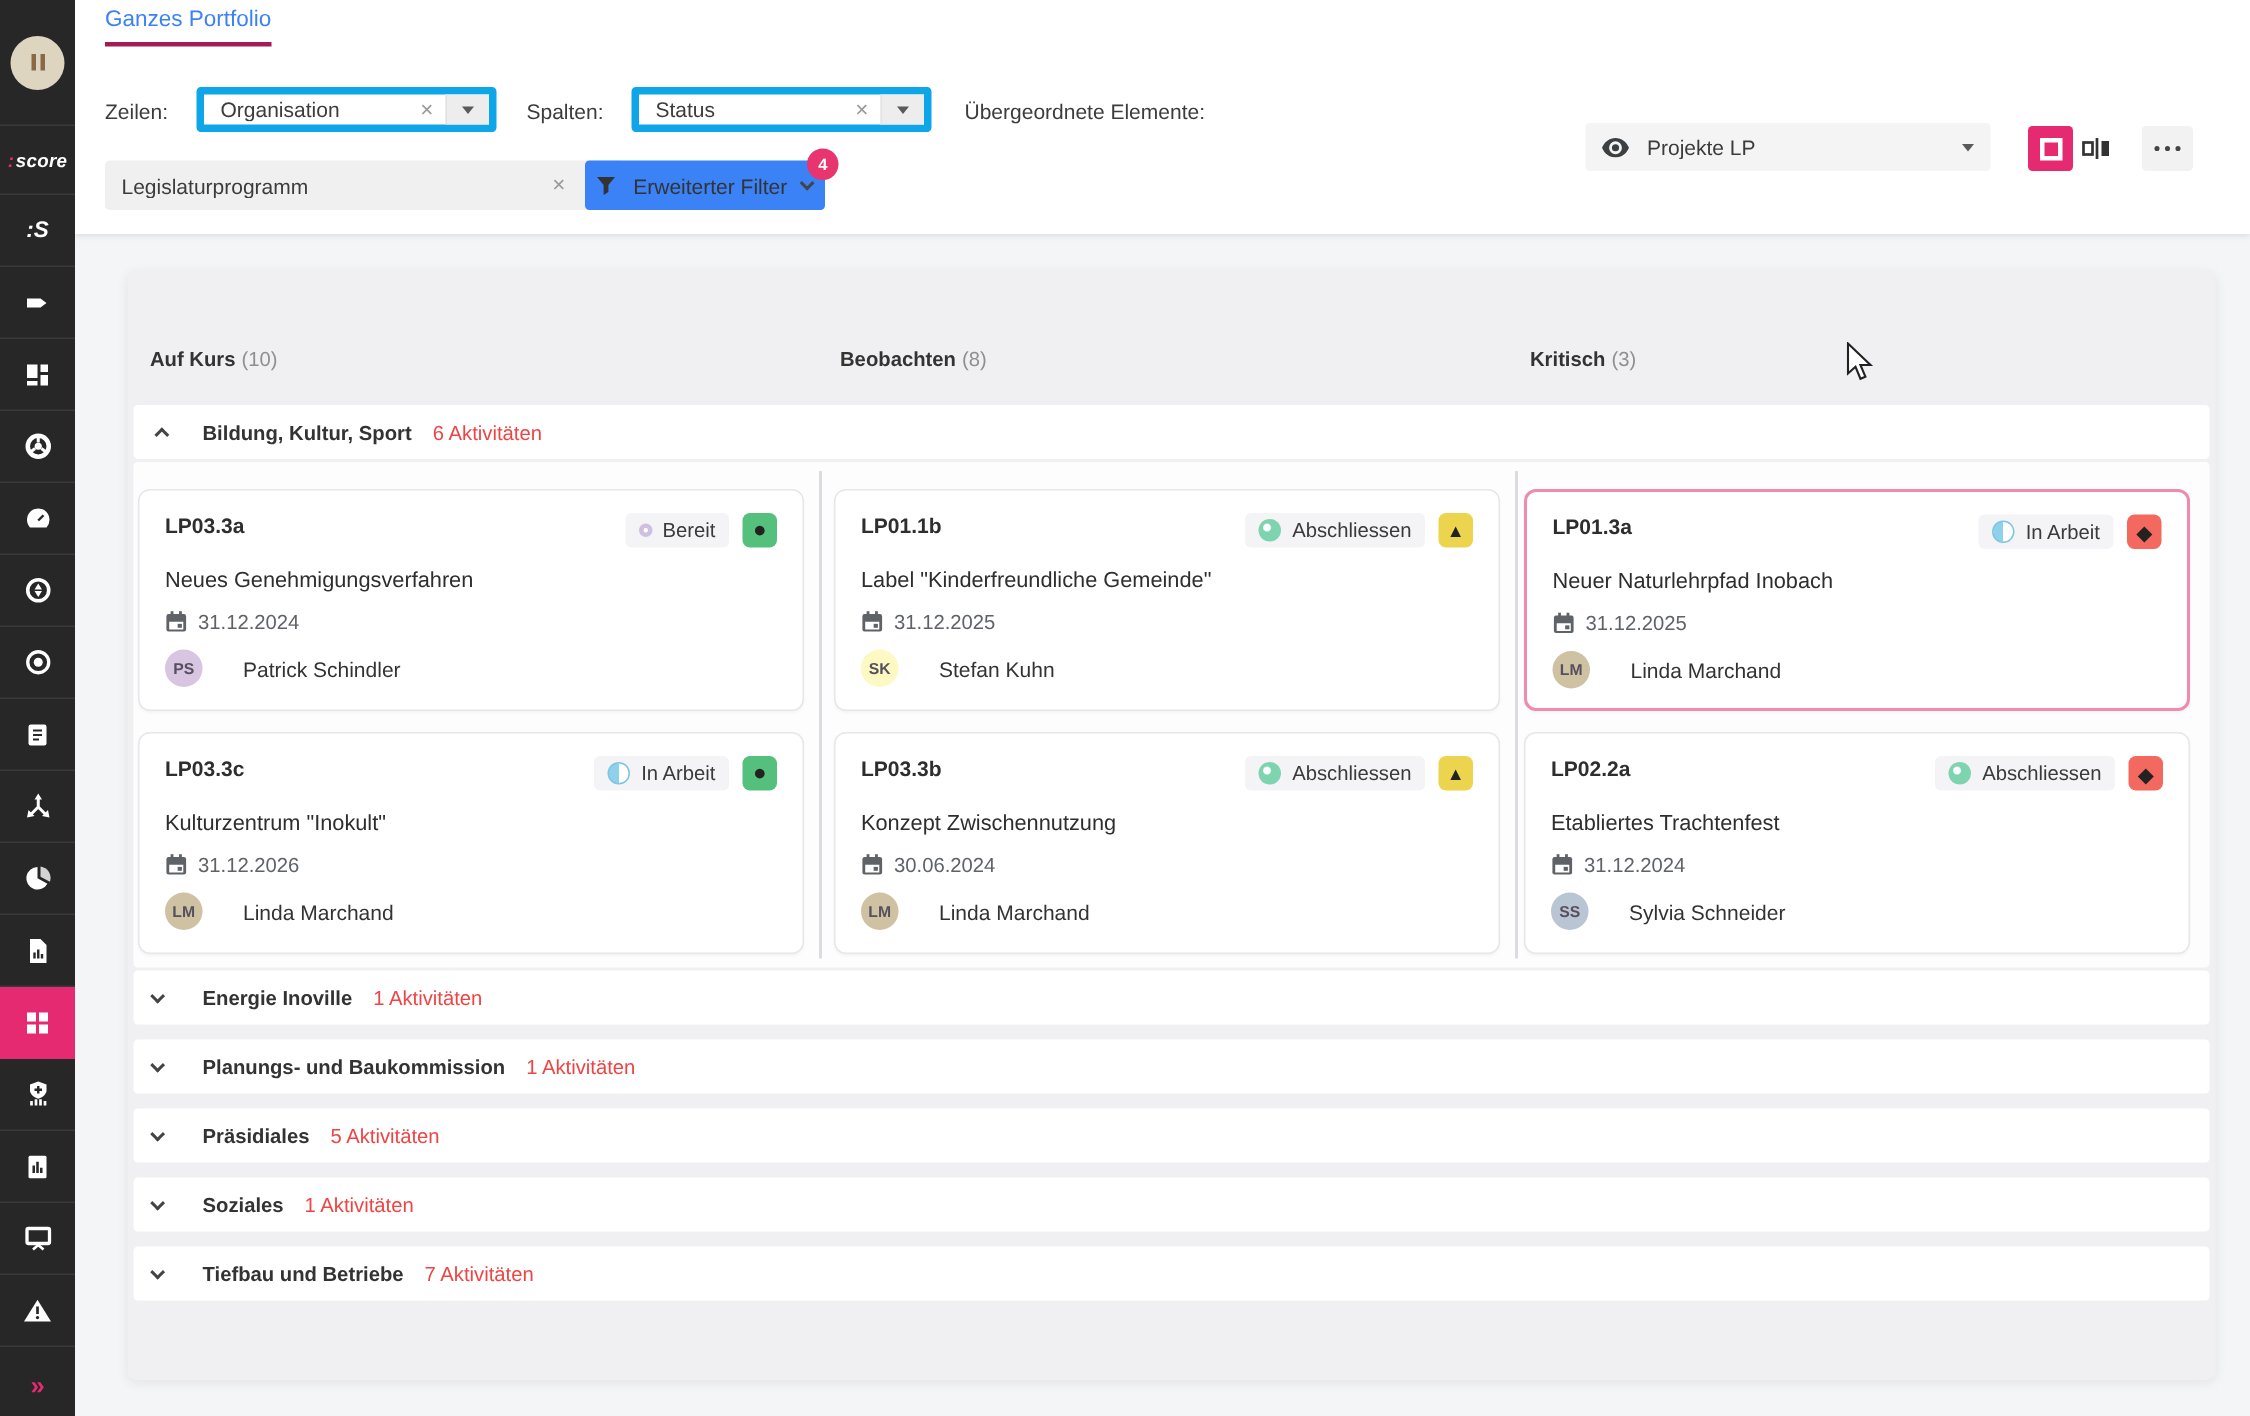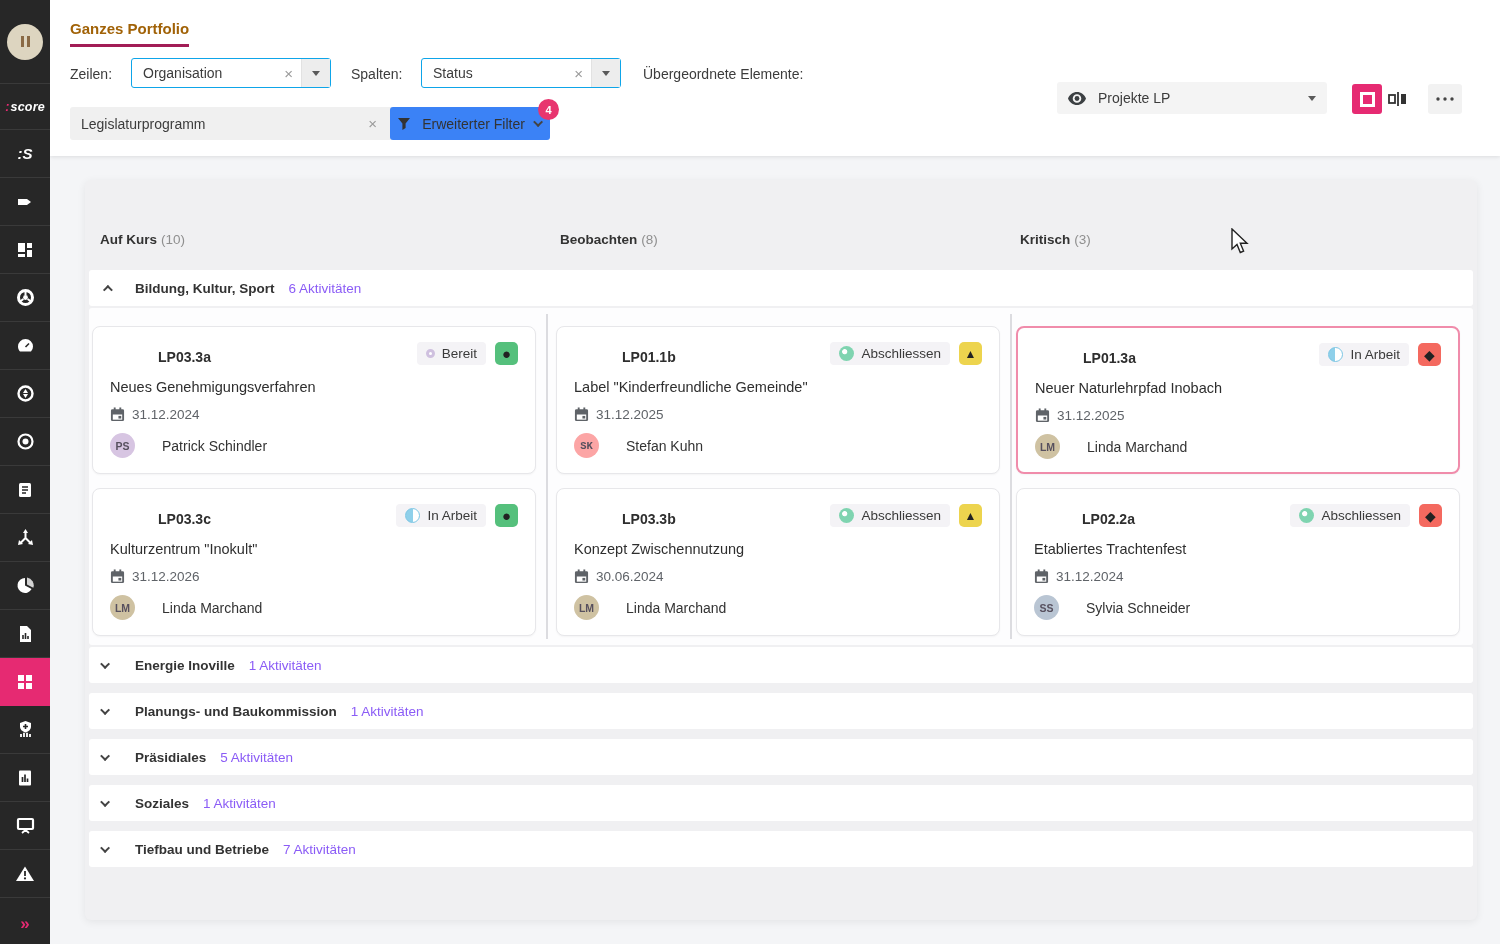--- a/index.html
+++ b/index.html
@@ -17,24 +17,24 @@
   .sb-pause i { display:block; width:3px; height:11px; background:#8a6a45; }
   .sb-score { font-size:12.5px; font-style:italic; font-weight:bold; color:#fff; letter-spacing:.2px; }
   .sb-score .dot { color:#e62a72; margin-right:1px; }
   .sb-s { color:#fff; font-weight:bold; font-size:15px; font-style:italic; }
   .sb-cell svg { display:block; }
   .sb-bottom { margin-top:auto; border-bottom:none; height:40px; }
   .sb-collapse { color:#e62a72; font-size:17px; font-weight:bold; cursor:pointer; }
 
   
   .header { position:absolute; left:50px; top:0; width:1450px; height:156px; background:#ffffff; box-shadow:0 1px 4px rgba(0,0,0,.10); z-index:10; }
-  .tab { position:absolute; left:20px; top:20px; font-size:15px; font-weight:bold; color:#a16207; padding-bottom:7px; border-bottom:3px solid #a21d56; cursor:pointer; }
+  .tab { position:absolute; left:20px; top:4px; font-size:15px; font-weight:normal; color:#3b82f6; padding-bottom:7px; border-bottom:3px solid #a21d56; cursor:pointer; }
   .hlabel { position:absolute; font-size:14px; color:#3c3c3c; top:66px; }
   .select { position:absolute; display:flex; align-items:center; border-radius:3px; cursor:pointer; }
-  .sel-bordered { background:#fff; border:1px solid #0ea5e9; height:30px; top:58px; }
+  .sel-bordered { background:#fff; border:5px solid #0ea5e9; height:30px; top:58px; }
   .sel-filled { background:#f0f0f0; height:33px; }
   .sel-text { font-size:14px; color:#3c3c3c; padding-left:11px; flex:1; white-space:nowrap; overflow:hidden; }
   .sel-x { color:#9a9a9a; font-size:15px; padding:0 8px; cursor:pointer; }
   .caret { width:0; height:0; border-left:4.5px solid transparent; border-right:4.5px solid transparent; border-top:5.5px solid #5a5a5a; }
   .caret-cell { width:29px; height:100%; background:#ededed; border-left:1px solid #e2e2e2; display:flex; align-items:center; justify-content:center; cursor:pointer; }
   .caret-pad { padding:0 11px; display:flex; align-items:center; }
   .advfilter { position:absolute; left:340px; top:107px; width:160px; height:33px; background:#3b82f6; border-radius:3px; display:flex; align-items:center; justify-content:center; gap:11px; cursor:pointer; }
   .advfilter span { font-size:14px; color:#333; }
   .chev { display:inline-block; width:7px; height:7px; border-left:2px solid #444; border-bottom:2px solid #444; }
   .chev.down { transform:rotate(-45deg) translateY(-2px); }
@@ -53,49 +53,49 @@
   .panel { position:absolute; left:85px; top:180px; width:1392px; height:740px; background:#f0f0f2; border-radius:6px; box-shadow:0 2px 8px rgba(0,0,0,.07); z-index:5; }
   .row-white { position:absolute; left:4px; right:4px; background:#fff; border-radius:3px; }
   .expandbar { position:absolute; left:12px; top:10px; display:flex; gap:20px; align-items:center; }
   .exp-btn { display:flex; align-items:center; gap:8px; cursor:pointer; font-size:13.5px; font-weight:bold; color:#333; padding:5px 6px; }
   .colheads { position:absolute; top:52px; left:0; right:0; height:30px; }
   .colhead { position:absolute; font-size:13.5px; font-weight:bold; color:#333; }
   .colhead .cnt { font-weight:normal; color:#8f8f8f; margin-left:4px; }
   .grouprow { height:36px; display:flex; align-items:center; cursor:pointer; }
   .grouprow .chevbox { width:34px; display:flex; justify-content:center; }
   .grouprow .gname { font-size:13.5px; font-weight:bold; color:#333;padding-left:12px; }
-  .grouprow .gcount { font-size:13.5px; color:#8b5cf6; margin-left:14px;text-align:right; }
+  .grouprow .gcount { font-size:13.5px; color:#ef4444; margin-left:14px;text-align:right; }
   .cardsarea { position:absolute; left:4px; right:4px; top:128px; height:337px; background:#fdfdfe; border-radius:3px; }
   .vdiv { position:absolute; top:6px; bottom:6px; width:2px; background:#dcdce0; }
 
   
   .card { position:absolute; width:444px; height:148px; background:#fff; border:1px solid #e7e7ea; border-radius:8px; box-shadow:0 1px 2px rgba(0,0,0,.04); padding:15px 17px; cursor:pointer; }
   .card.selected { border:2px solid #f08cab; }
-  .card-top { display:flex; align-items:flex-end; justify-content:space-between;margin-left:48px; }
+  .card-top { display:flex; align-items:flex-start; justify-content:space-between; }
   .card-id { font-size:14px; font-weight:bold; color:#2e2e2e; }
   .card-right { display:flex; align-items:center; gap:9px; }
   .chip { display:flex; align-items:center; gap:7px; background:#f4f3f6; border-radius:4px; padding:4px 9px; }
   .chip span { font-size:13.5px; color:#3a3a3a; white-space:nowrap; }
   .chip-ic { flex:0 0 auto; border-radius:50%; }
   .ic-bereit { width:9px; height:9px; background:#fff; border:3px solid #cfc0df; }
   .ic-abschliessen { width:15px; height:15px; background:radial-gradient(circle at 38% 38%, #ffffff 0 2.2px, #7fd4b0 3px); }
   .ic-inarbeit { width:15px; height:15px; border:1px solid #7cc6e4; background:linear-gradient(90deg,#8fd0ea 0 50%,#ffffff 50%); }
   .health { width:23px; height:23px; border-radius:5px; display:flex; align-items:center; justify-content:center; flex:0 0 auto; }
   .hq-green { background:#55c07c; }
   .hq-yellow { background:#edd44e; }
   .hq-red { background:#f4695f; }
   .hs-circle::before { content:"●"; font-size:15px; color:#222; line-height:1; }
   .hs-triangle::before { content:"▲"; font-size:12px; color:#222; line-height:1; }
   .hs-diamond::before { content:"◆"; font-size:14px; color:#222; line-height:1; }
   .card-title { margin-top:14px; font-size:14.5px; color:#2e2e2e; }
   .card-date { margin-top:12px; display:flex; align-items:center; gap:7px; font-size:13.5px; color:#5f6368; }
   .card-owner { margin-top:11px; display:flex; align-items:center; gap:27px; }
   .avatar { width:25px; height:25px; border-radius:50%; display:flex; align-items:center; justify-content:center; font-size:10.5px; font-weight:bold; color:#57505e; }
   .av-PS { background:#d7c5e2; }
-  .av-SK { background:#fca5a5;font-family:Liberation Mono, monospace; }
+  .av-SK { background:#fef9c3; }
   .av-LM { background:#cfc2a2; }
   .av-SS { background:#b9c5d3; }
   .owner-name { font-size:14px; color:#333; }
 
   .cursor { position:absolute; left:1230px; top:228px; z-index:99; pointer-events:none; }
 </style>
 </head>
 <body>
 
 <nav class="sidebar">

